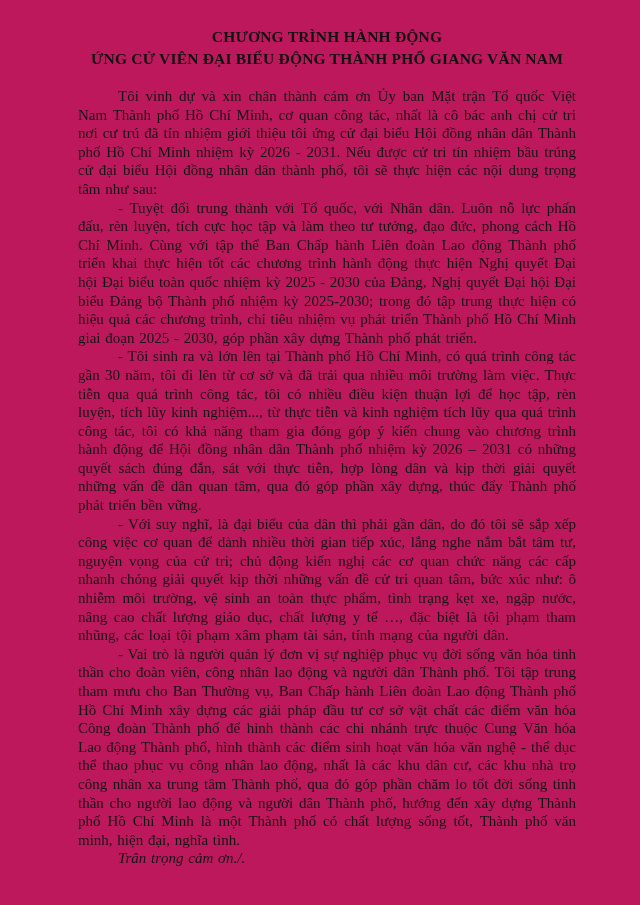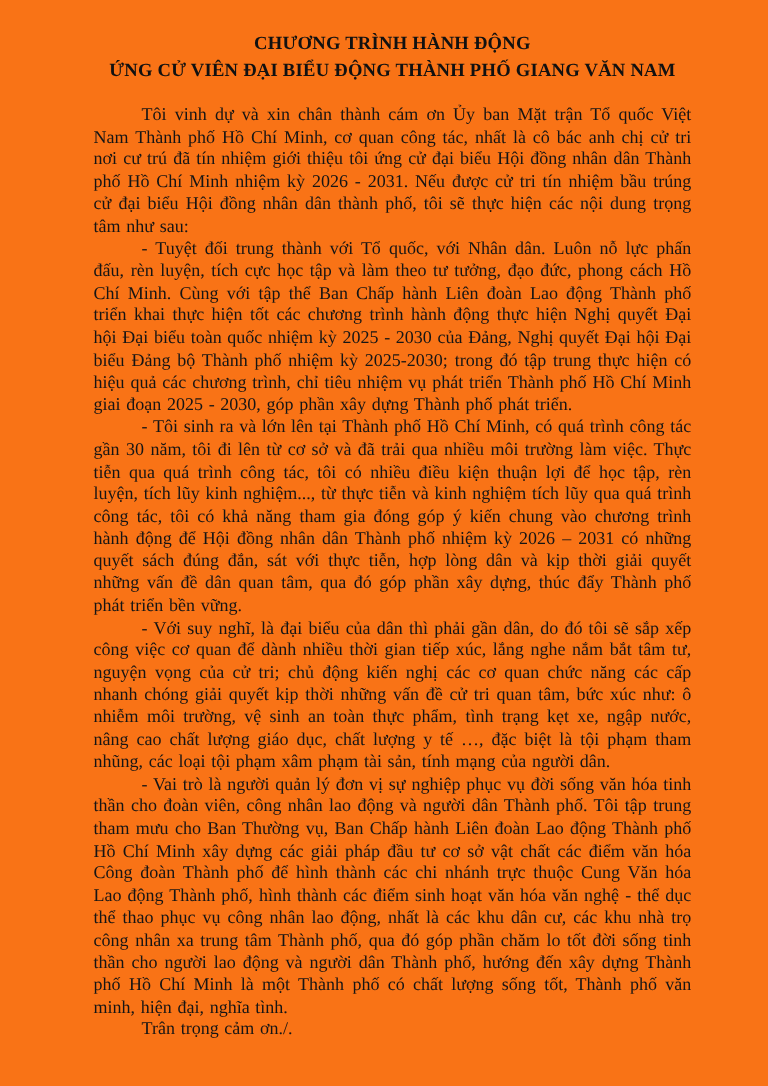--- a/index.html
+++ b/index.html
@@ -9,21 +9,21 @@
   }
   body {
     width: 640px;
     height: 905px;
     overflow: hidden;
   }
   .page {
     box-sizing: border-box;
     width: 640px;
     height: 905px;
-    background: #f97316;
+    background: #be185d;
     padding: 26px 64px 0 78px;
     font-family: "Liberation Serif", "DejaVu Serif", serif;
     font-size: 15px;
     line-height: 18.6px;
     color: #151515;
   }
   .doc-title {
     text-align: center;
     font-weight: bold;
     font-size: 15.5px;
@@ -33,20 +33,21 @@
     color: #111111;
   }
   .para {
     margin: 0;
     text-align: justify;
     text-indent: 40px;
     word-spacing: 1px;
   }
   .closing {
     text-align: left;
+    font-style: italic;
   }
 </style>
 </head>
 <body>
 
 <div class="page">
   <div class="doc-title">
     <div>CHƯƠNG TRÌNH HÀNH ĐỘNG</div>
     <div>ỨNG CỬ VIÊN ĐẠI BIỂU ĐỘNG THÀNH PHỐ GIANG VĂN NAM</div>
   </div>

